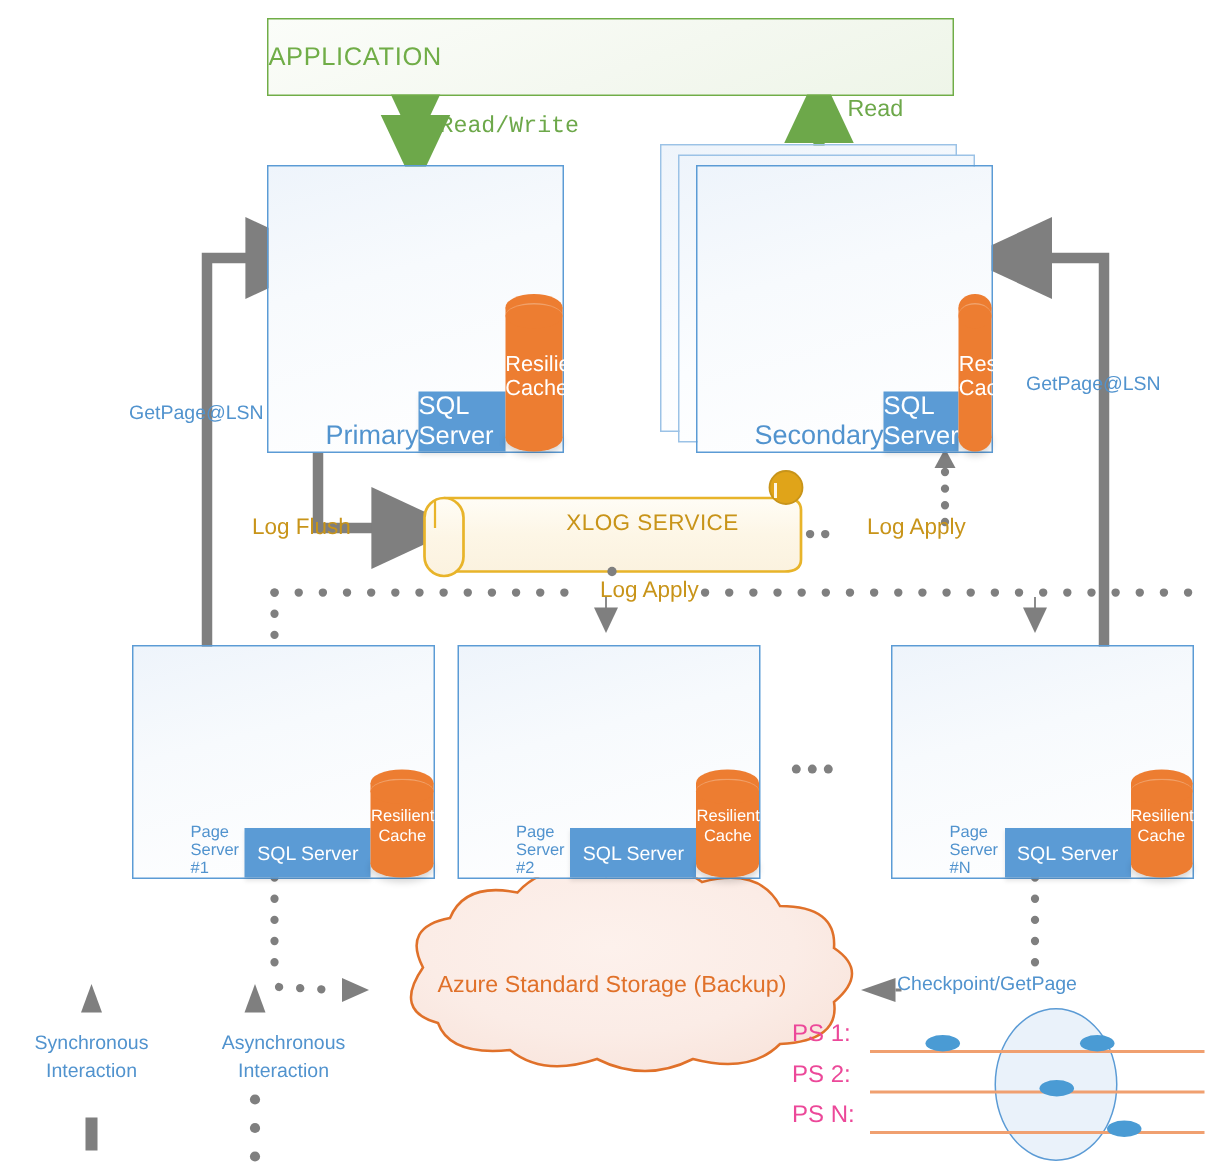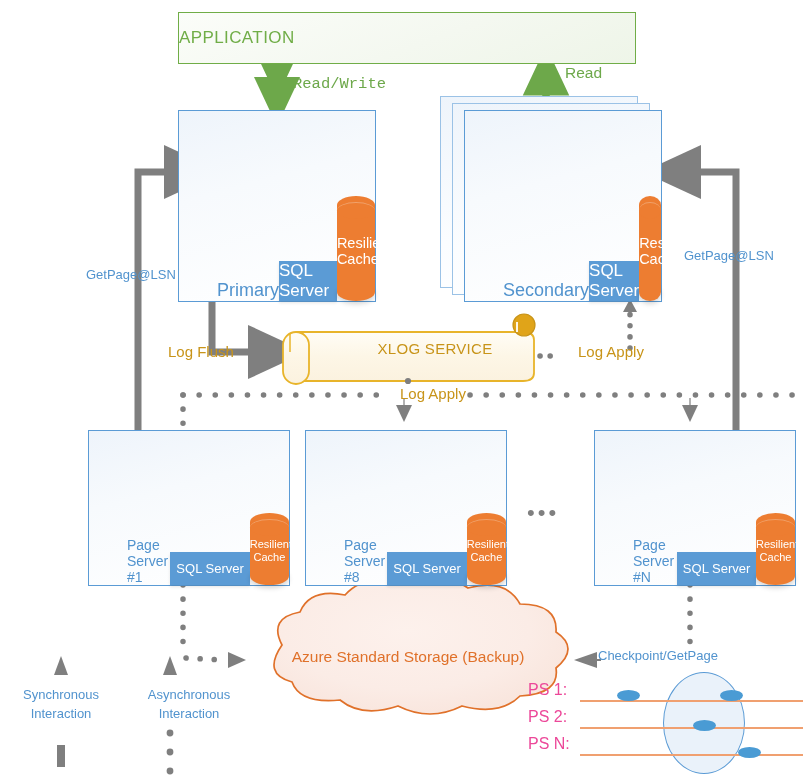--- a/index.html
+++ b/index.html
@@ -55,21 +55,21 @@
     position:absolute;left:0;right:0;top:50%;transform:translateY(-42%);
     text-align:center;color:#fff;line-height:1.14;z-index:4;
   }
 
   
   .big-title{font-size:18px;margin-top:6px;}
   .big-sql{font-size:17px;}
   .big-cache{font-size:14.5px;}
 
   
-  .ps-title{font-size:14px;margin-top:3px;}
+  .ps-title{font-size:11px;margin-top:3px;}
   .ps-sql{font-size:13px;}
   .ps-cache{font-size:11px;}
 
   
   .ghost{
     border:1.1px solid #9bc2e6;
     background:linear-gradient(165deg,#eef4fb 0%,#fbfdff 60%,#ffffff 100%);
   }
 
   
@@ -292,21 +292,21 @@
       <div class="top"></div>
       <div class="top2"></div>
       <div class="lbl ps-cache">
         <div>Resilient</div>
         <div>Cache</div>
       </div>
     </div>
   </div>
 
   <div class="node srv" style="left:305px;top:430px;width:202px;height:156px;">
-    <div class="srv-title ps-title">Page Server #8</div>
+    <div class="srv-title ps-title">Page Server #2</div>
     <div class="sqlbar ps-sql" style="width:178px;height:33px;margin-top:6px;">
       <span>SQL Server</span>
     </div>
     <div class="cyl" style="width:88px;height:72px;margin-top:10px;">
       <div class="bot"></div>
       <div class="body"></div>
       <div class="top"></div>
       <div class="top2"></div>
       <div class="lbl ps-cache">
         <div>Resilient</div>

